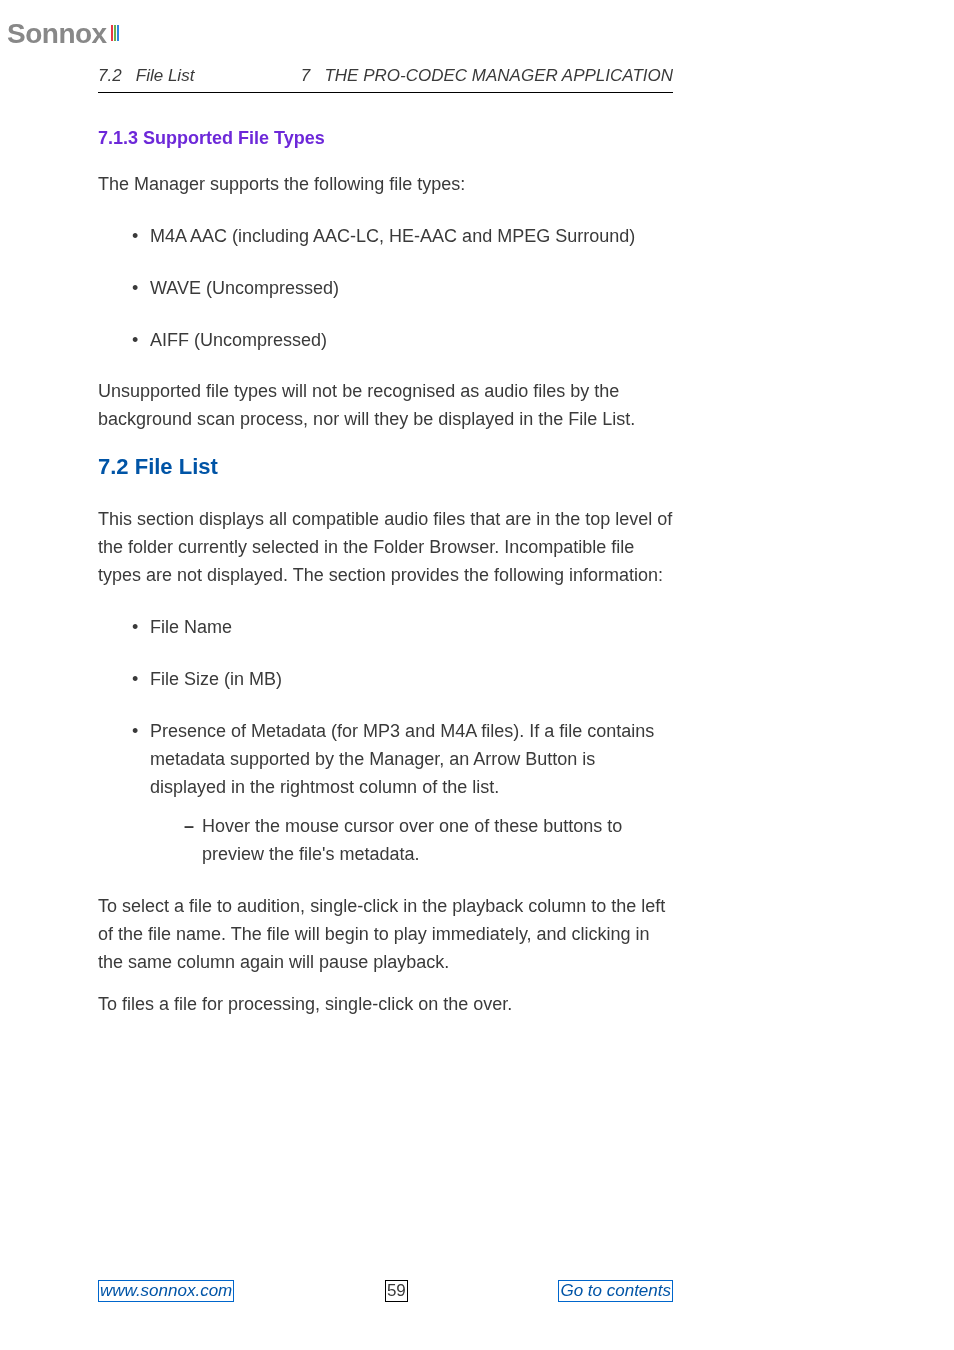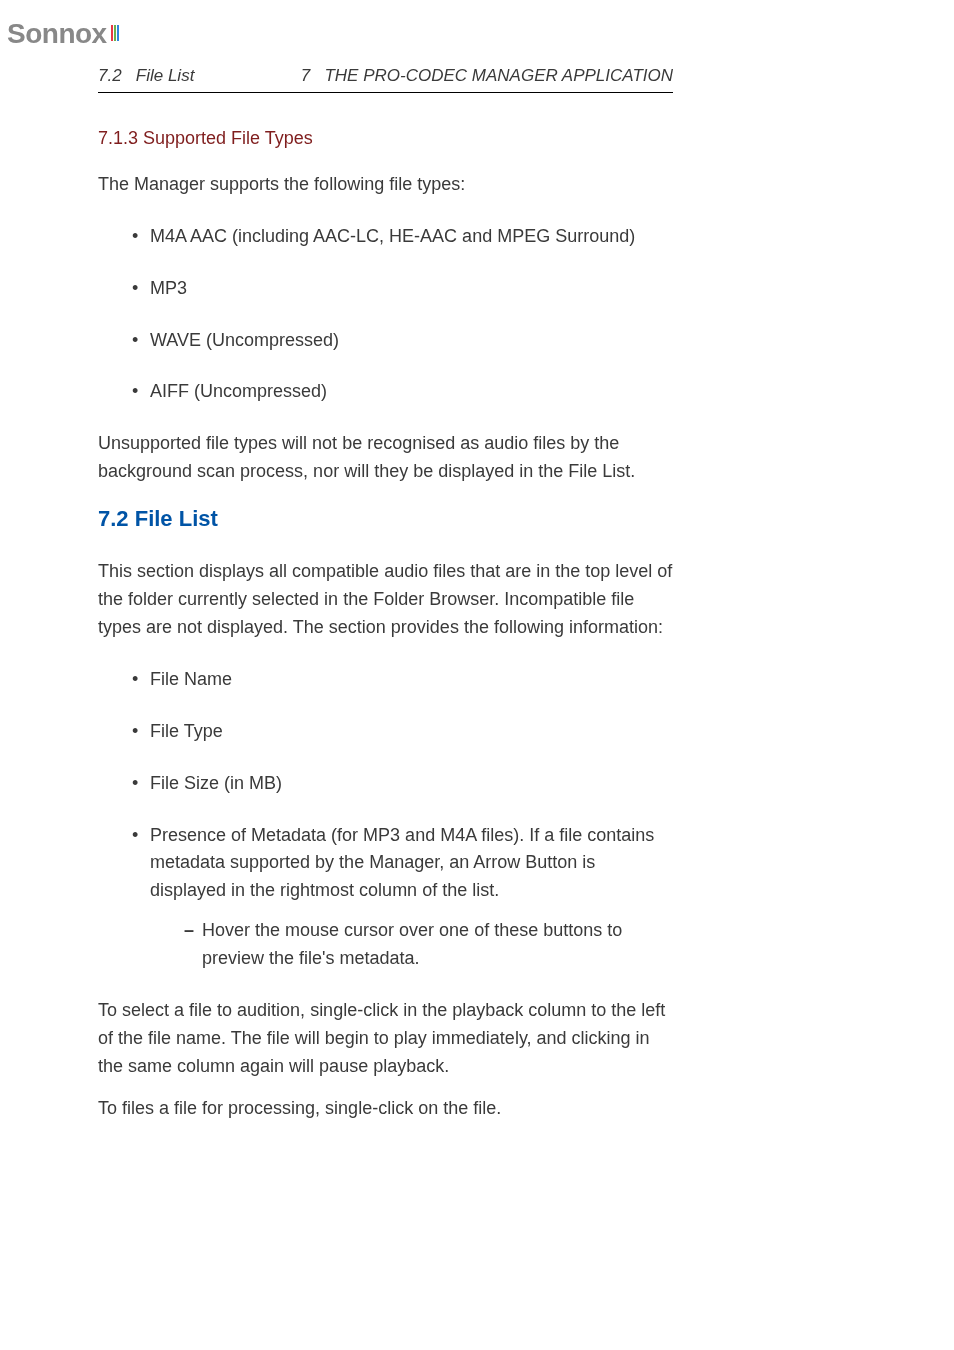--- a/index.html
+++ b/index.html
@@ -8,21 +8,21 @@
   .logo { position: absolute; top: 16px; left: 7px; font-weight: 800; font-size: 28px; letter-spacing: -0.5px; color: #888; }
   .logo .bars { display: inline-block; margin-left: 3px; vertical-align: 2px; }
   .logo .bars span { display: inline-block; width: 2px; height: 16px; margin-left: 1px; }
   .b1 { background: #e63946; }
   .b2 { background: #6ab04c; }
   .b3 { background: #2e86de; }
   .header { position: absolute; top: 66px; left: 98px; right: 98px; display: flex; justify-content: space-between; font-style: italic; color: #3a3a3a; font-size: 17px; }
   .header .left, .header .right { white-space: pre; }
   .rule { position: absolute; top: 92px; left: 98px; right: 98px; height: 1px; background: #000; }
   .content { position: absolute; top: 125px; left: 98px; right: 98px; font-size: 18px; line-height: 1.55; color: #3a3a3a; }
-  .h3 { color: #7f1d1d; font-weight: 400; font-size: 18px; margin-bottom: 18px; }
+  .h3 { color: #6d28d9; font-weight: 700; font-size: 18px; margin-bottom: 18px; }
   .h2 { color: #0054a6; font-weight: 700; font-size: 22px; margin-top: 16px; margin-bottom: 22px; }
   p { margin-bottom: 14px; }
   ul.top { list-style: none; padding-left: 34px; margin: 8px 0 16px 0; }
   ul.top > li { position: relative; margin: 24px 0; padding-left: 18px; }
   ul.top > li::before { content: "•"; position: absolute; left: 0; top: 0; }
   ul.sub { list-style: none; padding-left: 34px; margin-top: 12px; }
   ul.sub > li { position: relative; margin: 12px 0; padding-left: 18px; }
   ul.sub > li::before { content: "–"; position: absolute; left: 0; top: 0; font-weight: 700; }
   .bold { font-weight: 400; }
   .footer { position: absolute; bottom: 48px; left: 98px; right: 98px; display: flex; justify-content: space-between; font-style: italic; font-size: 17px; }
@@ -43,46 +43,49 @@
   <span class="right">7   THE PRO-CODEC MANAGER APPLICATION</span>
 </div>
 <div class="rule"></div>
 
 <div class="content">
 
   <div class="h3">7.1.3   Supported File Types</div>
   <p>The Manager supports the following file types:</p>
   <ul class="top">
     <li>M4A AAC (including AAC-LC, HE-AAC and MPEG Surround)</li>
-    <li>MP3</li>
     <li>WAVE (Uncompressed)</li>
     <li>AIFF (Uncompressed)</li>
   </ul>
   <p>Unsupported file types will not be recognised as audio files by the background scan process, nor will they be displayed in the File List.</p>
 
   <div class="h2">7.2   File List</div>
   <p>This section displays all compatible audio files that are in the top level of the folder currently selected in the Folder Browser.  Incompatible file types are not displayed.  The section provides the following information:</p>
   <ul class="top">
     <li>File Name</li>
-    <li>File Type</li>
     <li>File Size (in MB)</li>
     <li>
       <span>Presence of Metadata (for MP3 and M4A files).  If a file contains metadata supported by the Manager, an Arrow Button is displayed in the rightmost column of the list.</span>
       <ul class="sub">
         <li>
           <span class="bold">Hover</span><span> the mouse cursor over one of these buttons to preview the file's metadata.</span>
         </li>
       </ul>
     </li>
   </ul>
 
   <p>
     <span>To select a file to audition, </span><span class="bold">single-click</span><span> in the playback column to the left of the file name. The file will begin to play immediately, and clicking in the same column again will pause playback.</span>
   </p>
 
   <p>
-    <span>To files a file for processing, </span><span class="bold">single-click</span><span> on the file.</span>
+    <span>To files a file for processing, </span><span class="bold">single-click</span><span> on the over.</span>
   </p>
 
 </div>
 
+<div class="footer">
+  <a href="#"><span class="lb">www.sonnox.com</span></a>
+  <span class="pagenum"><span class="lb" style="border-color:#000;">59</span></span>
+  <a href="#"><span class="lb">Go to contents</span></a>
+</div>
 
 </div>
 
 </body></html>

